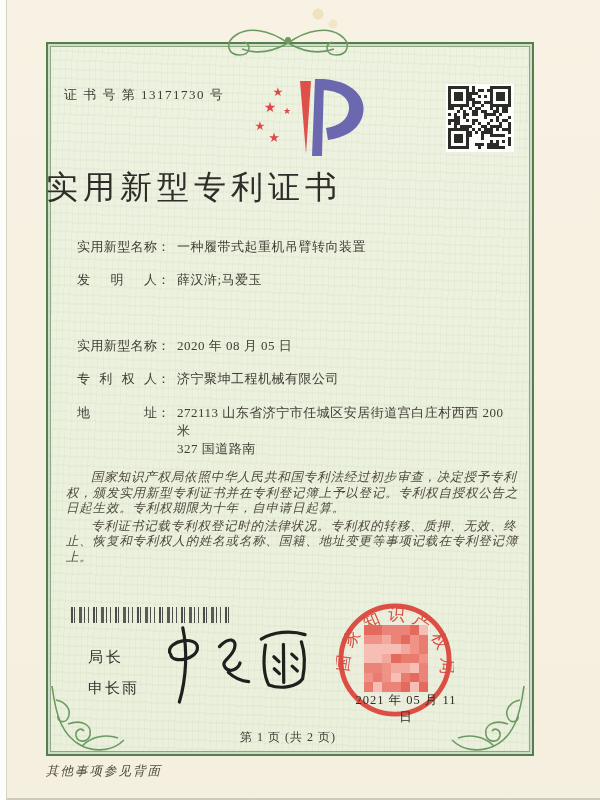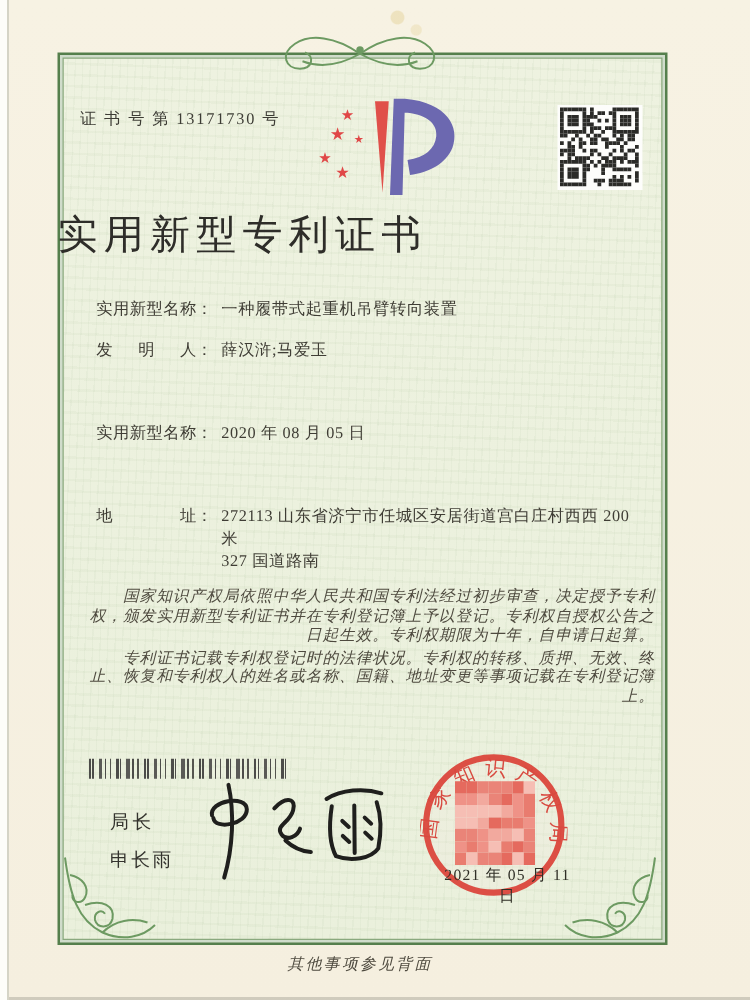--- a/index.html
+++ b/index.html
@@ -51,21 +51,21 @@
   .field{position:absolute;left:77px;font-size:13px;color:#3f3d35;width:440px;}
   .field .lbl{display:inline-block;width:80px;text-align:justify;text-align-last:justify;vertical-align:top;}
   .field .colon{vertical-align:top;}
   .field .val{display:inline-block;margin-left:7px;white-space:pre-line;vertical-align:top;max-width:330px;letter-spacing:.5px;}
   .field.pair2{left:283px;width:240px;}
   .field.pair2 .lbl{width:66px;}
   
   .body-text{
     position:absolute;left:66px;top:470px;width:458px;
     font-style:italic;font-size:12.5px;line-height:15.5px;
-    color:#4e4a3f;letter-spacing:.8px;text-align:right;
+    color:#4e4a3f;letter-spacing:.8px;
   }
   .body-text p{margin:0 0 2px 0;text-indent:2em;}
   
   .barcode{
     position:absolute;left:71px;top:607px;width:159px;height:16px;
     background:repeating-linear-gradient(90deg,
       #4c4c49 0 2px, rgba(0,0,0,0) 2px 3px,
       #4c4c49 3px 4px, rgba(0,0,0,0) 4px 8px,
       #5a5a56 8px 11px, rgba(0,0,0,0) 11px 13px,
       #4c4c49 13px 14px, rgba(0,0,0,0) 14px 17px,
@@ -83,21 +83,21 @@
   .mosaic i{display:block;}
   .seal-date{
     position:absolute;left:348px;top:692px;width:116px;
     font-size:12.5px;color:#2f2e26;letter-spacing:1px;z-index:5;text-align:center;
   }
   .page-number{
     position:absolute;left:46px;top:729px;width:484px;text-align:center;
     font-size:12px;color:#3d3c35;letter-spacing:1px;
   }
   .back-note{
-    position:absolute;left:46px;top:763px;width:484px;text-align:center;
+    position:absolute;left:46px;top:763px;width:484px;text-align:left;
     font-style:italic;font-size:12.5px;color:#4e4a3f;letter-spacing:2px;
   }
 </style>
 </head>
 <body>
 
 <div class="page">
   <div class="frame"></div>
 
   <div class="ornament" style="left:198px;top:25px;">
@@ -599,20 +599,23 @@
 
   <div class="field" style="top:238px;">
     <span class="lbl">实用新型名称</span><span class="colon">：</span><span class="val">一种履带式起重机吊臂转向装置</span>
   </div>
   <div class="field" style="top:271px;">
     <span class="lbl">发　明　人</span><span class="colon">：</span><span class="val">薛汉浒;马爱玉</span>
   </div>
   <div class="field" style="top:337px;">
     <span class="lbl">实用新型名称</span><span class="colon">：</span><span class="val">2020 年 08 月 05 日</span>
   </div>
+  <div class="field" style="top:370px;">
+    <span class="lbl">专 利 权 人</span><span class="colon">：</span><span class="val">济宁聚坤工程机械有限公司</span>
+  </div>
   <div class="field" style="top:404px;">
     <span class="lbl">地　　　址</span><span class="colon">：</span><span class="val">272113 山东省济宁市任城区安居街道宫白庄村西西 200 米
 327 国道路南</span>
   </div>
 
   <div class="body-text">
     <p>国家知识产权局依照中华人民共和国专利法经过初步审查，决定授予专利权，颁发实用新型专利证书并在专利登记簿上予以登记。专利权自授权公告之日起生效。专利权期限为十年，自申请日起算。</p>
     <p>专利证书记载专利权登记时的法律状况。专利权的转移、质押、无效、终止、恢复和专利权人的姓名或名称、国籍、地址变更等事项记载在专利登记簿上。</p>
   </div>
 
@@ -692,14 +695,15 @@
       <i style="background:#e97c6f"></i>
       <i style="background:#f6beb4"></i>
       <i style="background:#ea8478"></i>
       <i style="background:#ea8478"></i>
       <i style="background:#e56a5e"></i>
       <i style="background:#f6beb4"></i>
       <i style="background:#e56a5e"></i>
     </div>
   <div class="seal-date">2021 年 05 月 11 日</div>
 
+  <div class="page-number">第 1 页 (共 2 页)</div>
   <div class="back-note">其他事项参见背面</div>
 </div>
 
 </body></html>

